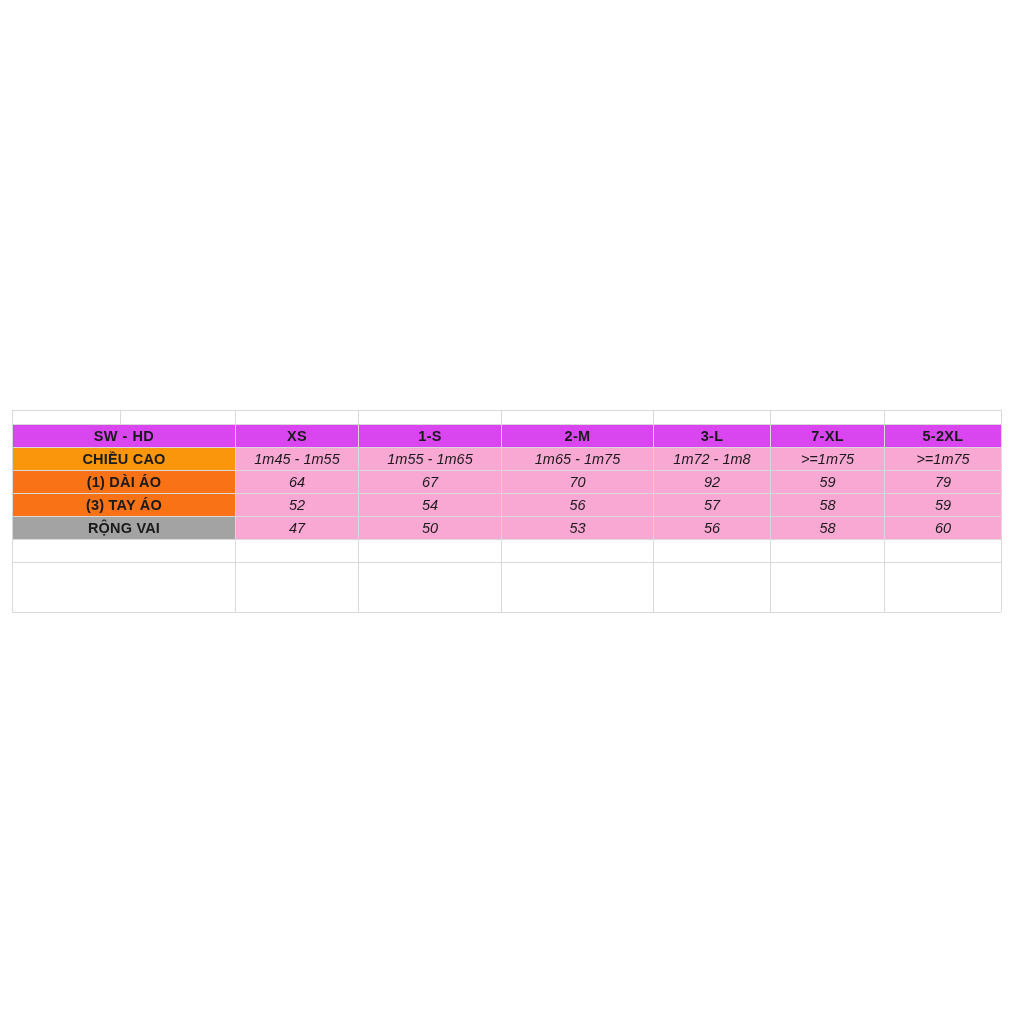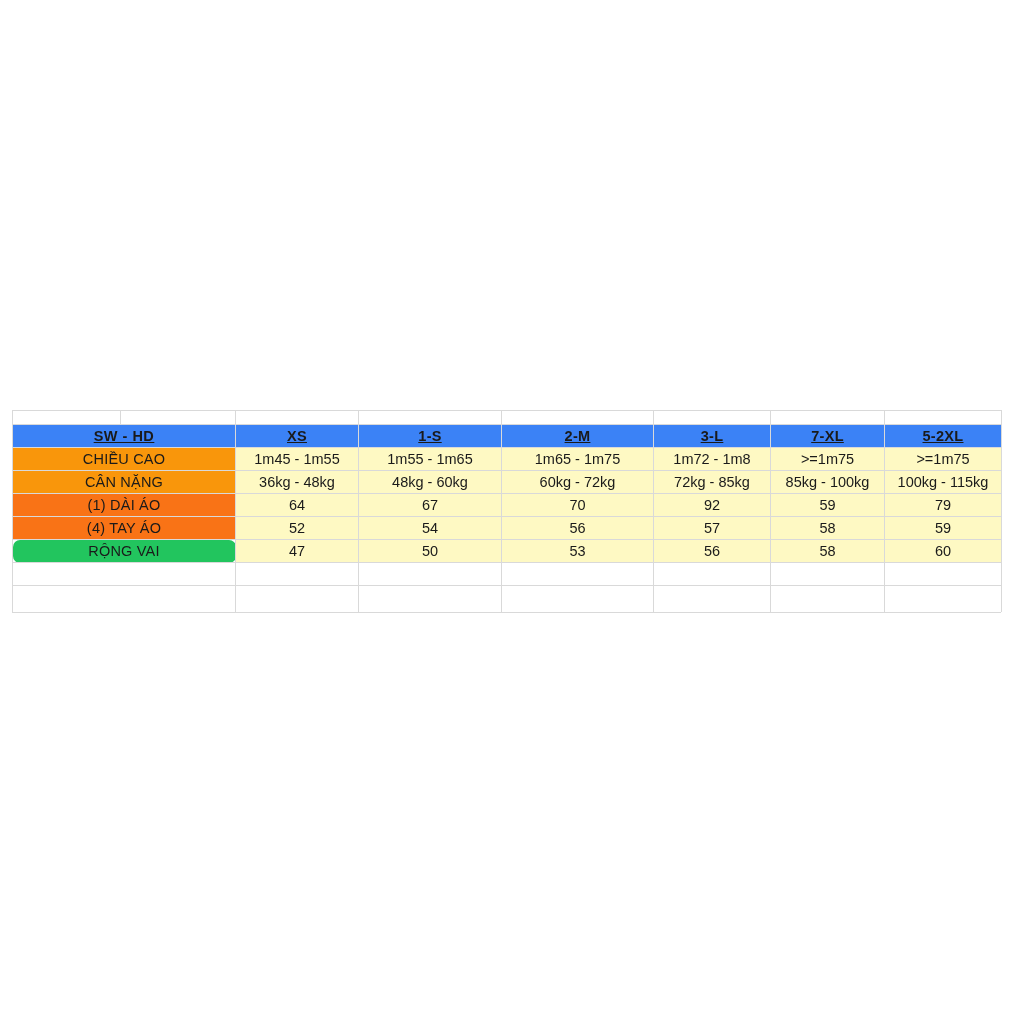--- a/index.html
+++ b/index.html
@@ -52,64 +52,63 @@
     line-height: 22px;
     text-align: center;
     font-size: 14.5px;
     color: #1a1a1a;
     white-space: nowrap;
     overflow: hidden;
   }
 
   
   tr.header-row td {
-    background: #3b82f6;
+    background: #d946ef;
     font-weight: bold;
     height: 34px;
     line-height: 34px;
     border-color: #ffff00;
-    text-decoration: underline;
   }
   td.title-cell {
     font-size: 22px;
     letter-spacing: .5px;
     color: #000000;
   }
   td.size-head {
     font-size: 13.5px;
     letter-spacing: .3px;
     color: #000000;
   }
 
   
   td.label-cell {
     text-align: left;
     padding-left: 6px;
-    font-weight: normal;
+    font-weight: bold;
     font-size: 14px;
     letter-spacing: .2px;
     border-color: transparent;
   }
   td.label-orange {
     background: #f9960b;
     color: #231a0d;
   }
   td.label-purple {
     background: #f97316;
     color: #ffffff;
   }
   td.label-magenta {
-    background: #22c55e;
+    background: #a3a3a3;
     color: #1a1a1a;
-    border-radius: 7px;
   }
 
   
   td.value-cell {
-    background: #fef9c3;
+    background: #f9a8d4;
+    font-style: italic;
   }
   td.value-range {
     font-size: 14.5px;
   }
   
   tr.trailing-row td {
     height: 10px;
     line-height: 10px;
     background: #ffffff;
   }
@@ -159,43 +158,34 @@
       <tr>
         <td class="label-cell label-orange">CHIỀU CAO</td>
         <td class="value-cell value-range">1m45 - 1m55</td>
         <td class="value-cell value-range">1m55 - 1m65</td>
         <td class="value-cell value-range">1m65 - 1m75</td>
         <td class="value-cell value-range">1m72 - 1m8</td>
         <td class="value-cell value-range">&gt;=1m75</td>
         <td class="value-cell value-range">&gt;=1m75</td>
       </tr>
 
-      <tr>
-        <td class="label-cell label-orange">CÂN NẶNG</td>
-        <td class="value-cell value-range">36kg - 48kg</td>
-        <td class="value-cell value-range">48kg - 60kg</td>
-        <td class="value-cell value-range">60kg - 72kg</td>
-        <td class="value-cell value-range">72kg - 85kg</td>
-        <td class="value-cell value-range">85kg - 100kg</td>
-        <td class="value-cell value-range">100kg - 115kg</td>
-      </tr>
 
       <tr>
         <td class="label-cell label-purple">(1) DÀI ÁO</td>
         <td class="value-cell">64</td>
         <td class="value-cell">67</td>
         <td class="value-cell">70</td>
         <td class="value-cell">92</td>
         <td class="value-cell">59</td>
         <td class="value-cell">79</td>
       </tr>
 
 
       <tr>
-        <td class="label-cell label-purple">(4) TAY ÁO</td>
+        <td class="label-cell label-purple">(3) TAY ÁO</td>
         <td class="value-cell">52</td>
         <td class="value-cell">54</td>
         <td class="value-cell">56</td>
         <td class="value-cell">57</td>
         <td class="value-cell">58</td>
         <td class="value-cell">59</td>
       </tr>
 
       <tr>
         <td class="label-cell label-magenta">RỘNG VAI</td>

